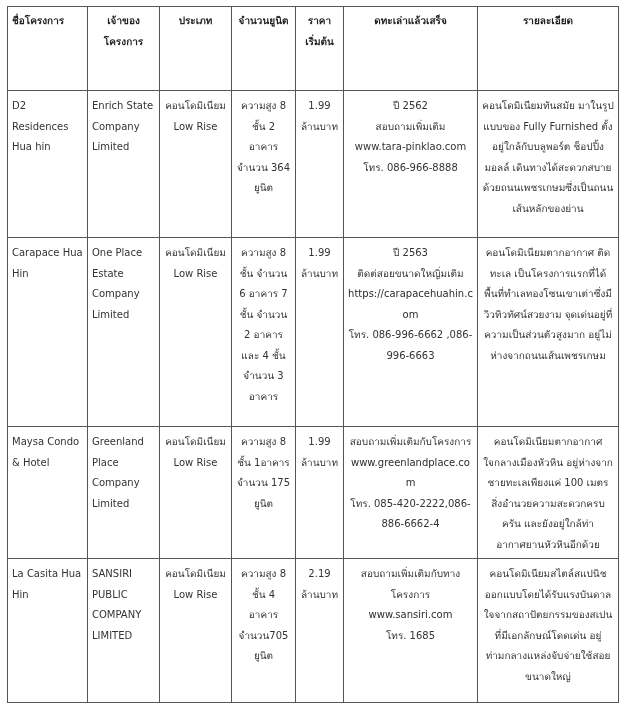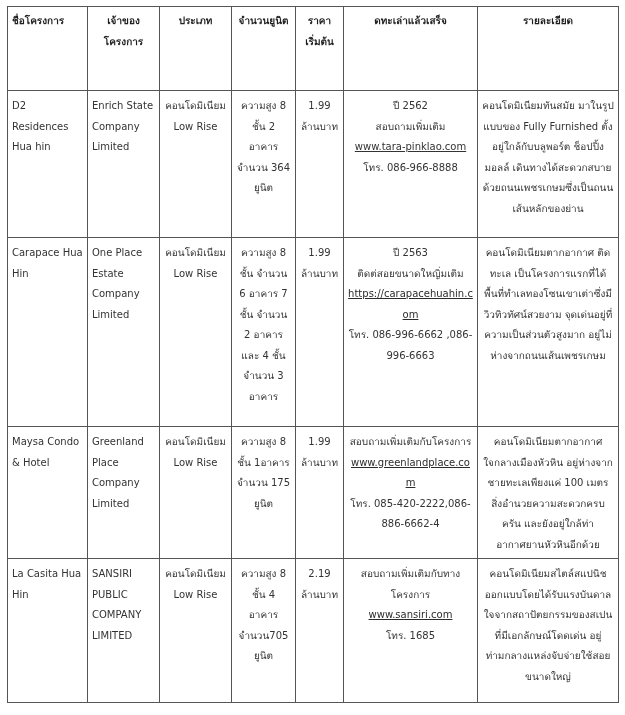--- a/index.html
+++ b/index.html
@@ -49,25 +49,24 @@
     th.left, td.left { text-align: left; margin-left: 27px; }
     th.center, td.center { text-align: center; }
 
     tr.row-1 td { height: 141px; }
     tr.row-2 td { height: 183px; }
     tr.row-3 td { height: 126px; }
     tr.row-4 td { height: 138px; }
 
     .line { display: block; }
     .link {
-      text-decoration: underline;
       color: #2b2b2b;
       cursor: pointer;
     }
-    .plain-url { color: #333333; text-decoration: underline; }
+    .plain-url { color: #333333; }
   </style>
 </head>
 <body>
 
 <div class="table-wrap">
   <table class="projects">
     <colgroup>
       <col style="width:80px">
       <col style="width:72px">
       <col style="width:72px">

